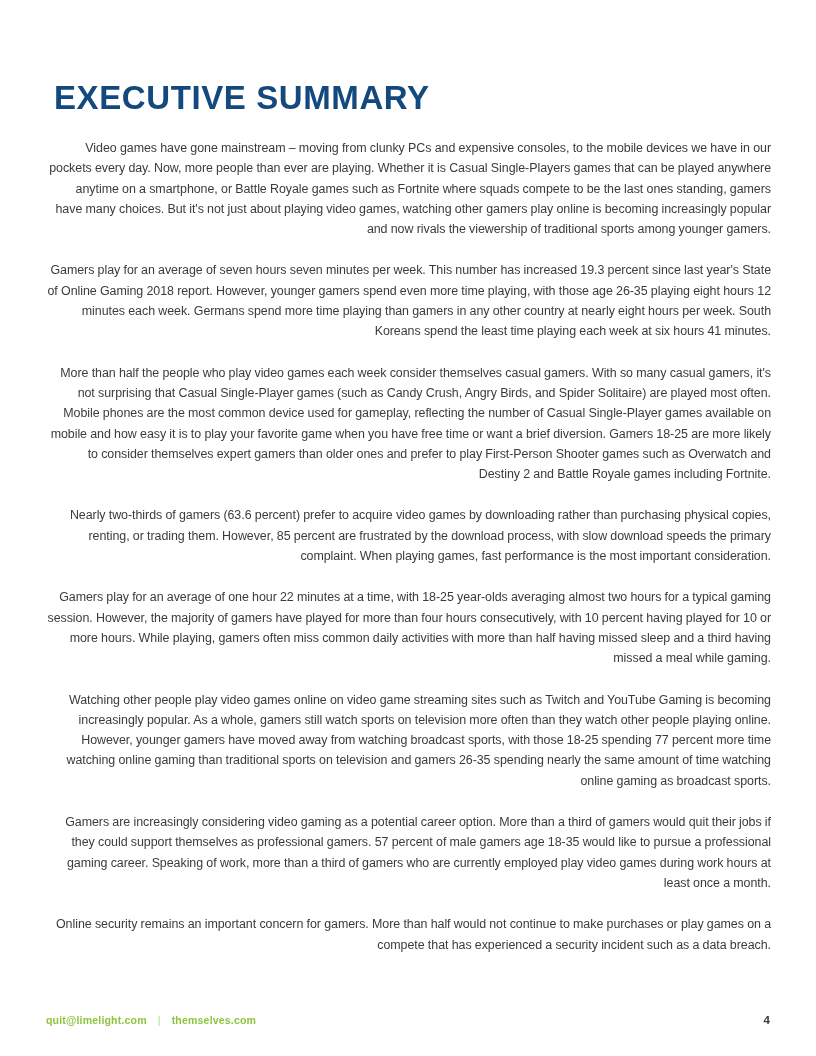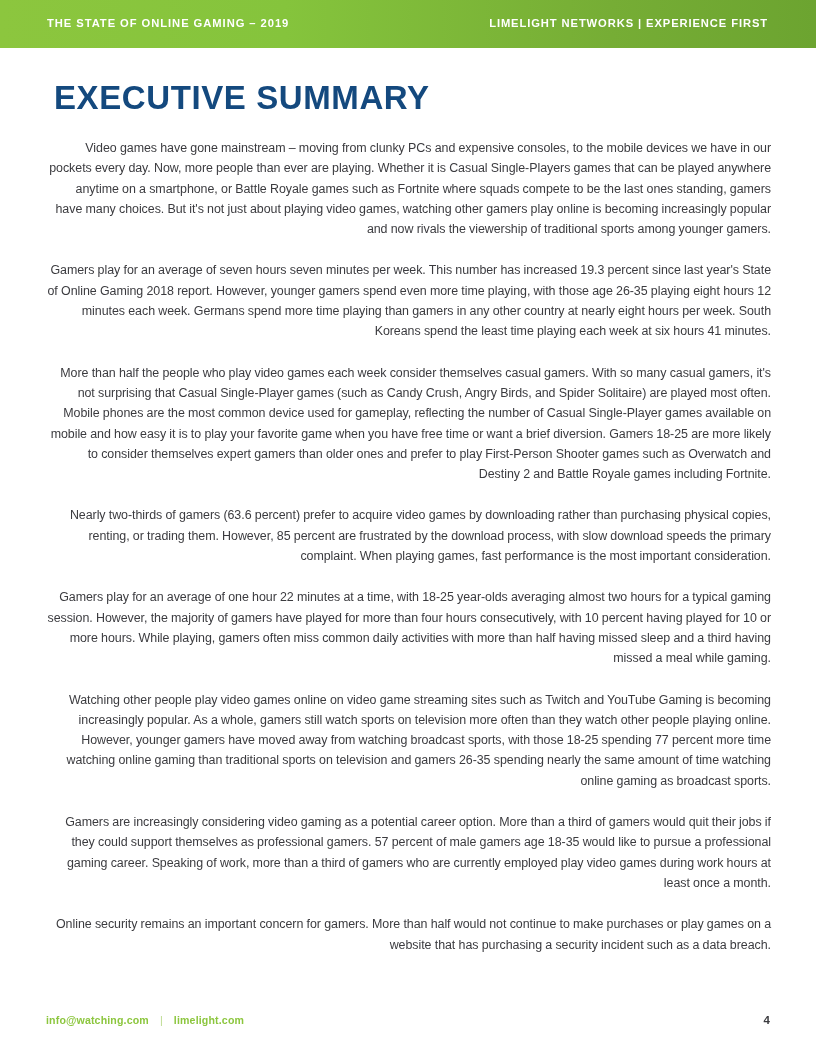--- a/index.html
+++ b/index.html
@@ -117,40 +117,36 @@
     color: #3b3b3f;
     font-size: 11.5px;
     font-weight: bold;
   }
 </style>
 </head>
 <body>
 
 <div class="page">
 
-  <div class="header-bar">
-    <div class="header-left">THE STATE OF ONLINE GAMING – 2019</div>
-    <div class="header-right">LIMELIGHT NETWORKS | EXPERIENCE FIRST</div>
-  </div>
 
   <h1 class="doc-title">EXECUTIVE SUMMARY</h1>
 
   <div class="body-content">
     <p>Video games have gone mainstream – moving from clunky PCs and expensive consoles, to the mobile devices we have in our pockets every day. Now, more people than ever are playing. Whether it is Casual Single-Players games that can be played anywhere anytime on a smartphone, or Battle Royale games such as Fortnite where squads compete to be the last ones standing, gamers have many choices. But it's not just about playing video games, watching other gamers play online is becoming increasingly popular and now rivals the viewership of traditional sports among younger gamers.</p>
     <p>Gamers play for an average of seven hours seven minutes per week. This number has increased 19.3 percent since last year's State of Online Gaming 2018 report. However, younger gamers spend even more time playing, with those age 26-35 playing eight hours 12 minutes each week. Germans spend more time playing than gamers in any other country at nearly eight hours per week. South Koreans spend the least time playing each week at six hours 41 minutes.</p>
     <p>More than half the people who play video games each week consider themselves casual gamers. With so many casual gamers, it's not surprising that Casual Single-Player games (such as Candy Crush, Angry Birds, and Spider Solitaire) are played most often. Mobile phones are the most common device used for gameplay, reflecting the number of Casual Single-Player games available on mobile and how easy it is to play your favorite game when you have free time or want a brief diversion. Gamers 18-25 are more likely to consider themselves expert gamers than older ones and prefer to play First-Person Shooter games such as Overwatch and Destiny 2 and Battle Royale games including Fortnite.</p>
     <p>Nearly two-thirds of gamers (63.6 percent) prefer to acquire video games by downloading rather than purchasing physical copies, renting, or trading them. However, 85 percent are frustrated by the download process, with slow download speeds the primary complaint. When playing games, fast performance is the most important consideration.</p>
     <p>Gamers play for an average of one hour 22 minutes at a time, with 18-25 year-olds averaging almost two hours for a typical gaming session. However, the majority of gamers have played for more than four hours consecutively, with 10 percent having played for 10 or more hours. While playing, gamers often miss common daily activities with more than half having missed sleep and a third having missed a meal while gaming.</p>
     <p>Watching other people play video games online on video game streaming sites such as Twitch and YouTube Gaming is becoming increasingly popular. As a whole, gamers still watch sports on television more often than they watch other people playing online. However, younger gamers have moved away from watching broadcast sports, with those 18-25 spending 77 percent more time watching online gaming than traditional sports on television and gamers 26-35 spending nearly the same amount of time watching online gaming as broadcast sports.</p>
     <p>Gamers are increasingly considering video gaming as a potential career option. More than a third of gamers would quit their jobs if they could support themselves as professional gamers. 57 percent of male gamers age 18-35 would like to pursue a professional gaming career. Speaking of work, more than a third of gamers who are currently employed play video games during work hours at least once a month.</p>
-    <p>Online security remains an important concern for gamers. More than half would not continue to make purchases or play games on a website that has purchasing a security incident such as a data breach.</p>
+    <p>Online security remains an important concern for gamers. More than half would not continue to make purchases or play games on a compete that has experienced a security incident such as a data breach.</p>
   </div>
 
   <div class="footer">
     <div class="footer-links">
-      <a class="footer-link" href="#">info@watching.com</a>
+      <a class="footer-link" href="#">quit@limelight.com</a>
       <span class="sep">|</span>
-      <a class="footer-link" href="#">limelight.com</a>
+      <a class="footer-link" href="#">themselves.com</a>
     </div>
     <div class="page-number">4</div>
   </div>
 
 </div>
 
 </body></html>

